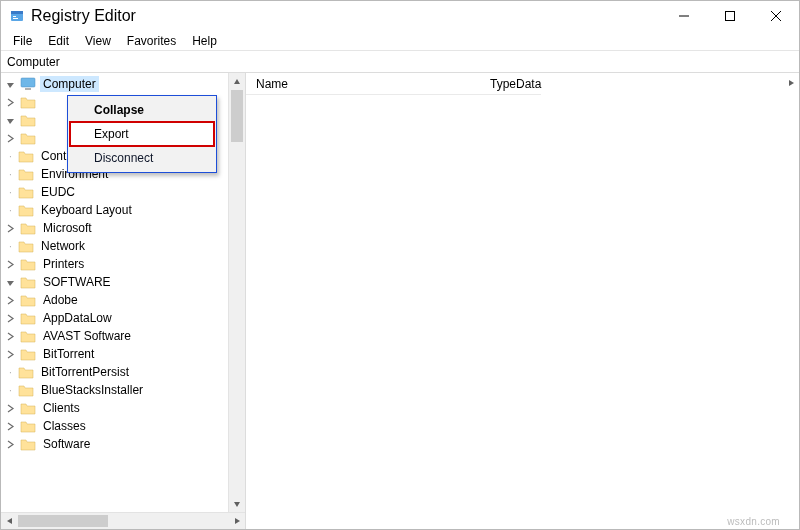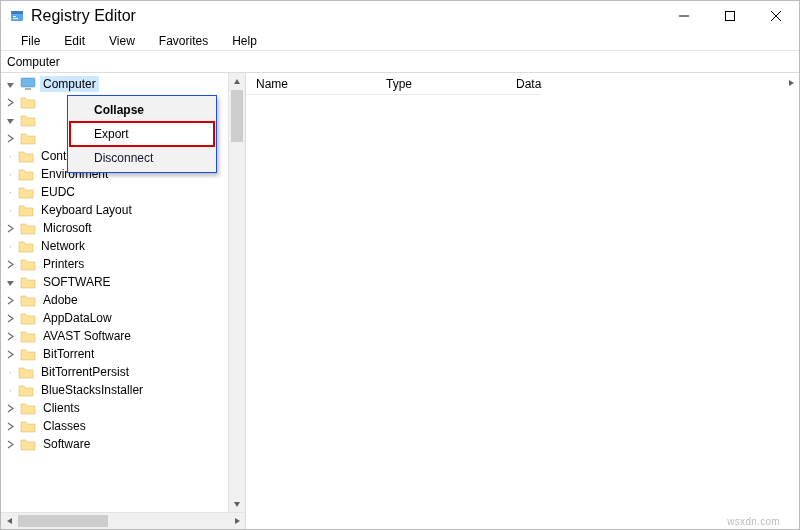--- a/index.html
+++ b/index.html
@@ -9,21 +9,21 @@
   .window { width: 800px; height: 530px; border: 1px solid #b9b9b9; display: flex; flex-direction: column; background: #fff; position: relative; }
 
   .titlebar { height: 30px; display: flex; align-items: center; padding-left: 8px; background: #fff; }
   .titlebar .icon { width: 16px; height: 16px; margin-right: 6px; }
   .titlebar .title { font-size: 16px; flex: 0 0 auto; }
   .titlebar .spacer { flex: 1; }
   .winbtn { width: 46px; height: 30px; display: flex; align-items: center; justify-content: center; }
   .winbtn svg { width: 10px; height: 10px; stroke: #000; stroke-width: 1; fill: none; }
 
   .menubar { height: 20px; display: flex; align-items: center; padding: 0 4px; border-bottom: 1px solid #e5e5e5; }
-  .menubar .menuitem { padding: 2px 8px; font-size: 12px; cursor: default; margin-left: 8px; }
+  .menubar .menuitem { padding: 2px 8px; font-size: 12px; cursor: default; }
 
   .addressbar { height: 22px; border-bottom: 1px solid #dcdcdc; padding: 3px 6px; font-size: 12px; display:flex; align-items:center; }
   .addressbar div { background:#fff; }
 
   .content { flex: 1; display: flex; min-height: 0; }
 
   .treepane { width: 245px; display: flex; flex-direction: column; border-right: 1px solid #dcdcdc; position: relative; }
   .tree-scroll { flex: 1; overflow: hidden; position: relative; padding: 2px 0 0 0; }
   .tree ul { list-style: none; margin: 0; padding: 0; }
   .tree li { white-space: nowrap; }
@@ -46,21 +46,21 @@
   .tree-vscroll .thumb { position: absolute; left: 2px; right: 2px; top: 17px; height: 52px; background: #cdcdcd; }
   .tree-hscroll { height: 17px; background: #f0f0f0; border-top: 1px solid #e3e3e3; display:flex; align-items:center; position:relative; }
   .tree-hscroll .scrollbtn { width:17px; height:17px; display:flex; align-items:center; justify-content:center; }
   .tree-hscroll .scrollbtn svg { width:8px; height:8px; fill:#606060; }
   .tree-hscroll .thumb { position:absolute; top:2px; bottom:2px; left:17px; width:90px; background:#cdcdcd; }
 
   .listpane { flex: 1; display: flex; }
   .listheader { height: 22px; display: flex; align-items: center; padding-left: 10px; border-bottom: 1px solid #eaeaea; }
   .listheader .col { font-size: 12px; }
   .col-name { width: 130px; }
-  .col-type { width: 130px; }
+  .col-type { width: 130px; text-align: right; }
   .col-data { flex:1; }
   .listbody { flex:1; }
   .list-hscroll { height: 17px; background: #f0f0f0; border-top: 1px solid #e3e3e3; position: relative; }
   .list-hscroll .scrollbtn { width:17px; height:17px; display:flex; align-items:center; justify-content:center; position:absolute; top:0; }
   .list-hscroll .scrollbtn.left { left:0; }
   .list-hscroll .scrollbtn.right { right:0; }
   .list-hscroll .scrollbtn svg { width:8px; height:8px; fill:#606060; }
 
   
   .contextmenu { position: absolute; left: 66px; top: 94px; width: 150px; background: #f2f2f2; border: 1px solid #1d4ed8; box-shadow: 2px 3px 4px rgba(0,0,0,0.25); padding: 2px; z-index: 10; }

